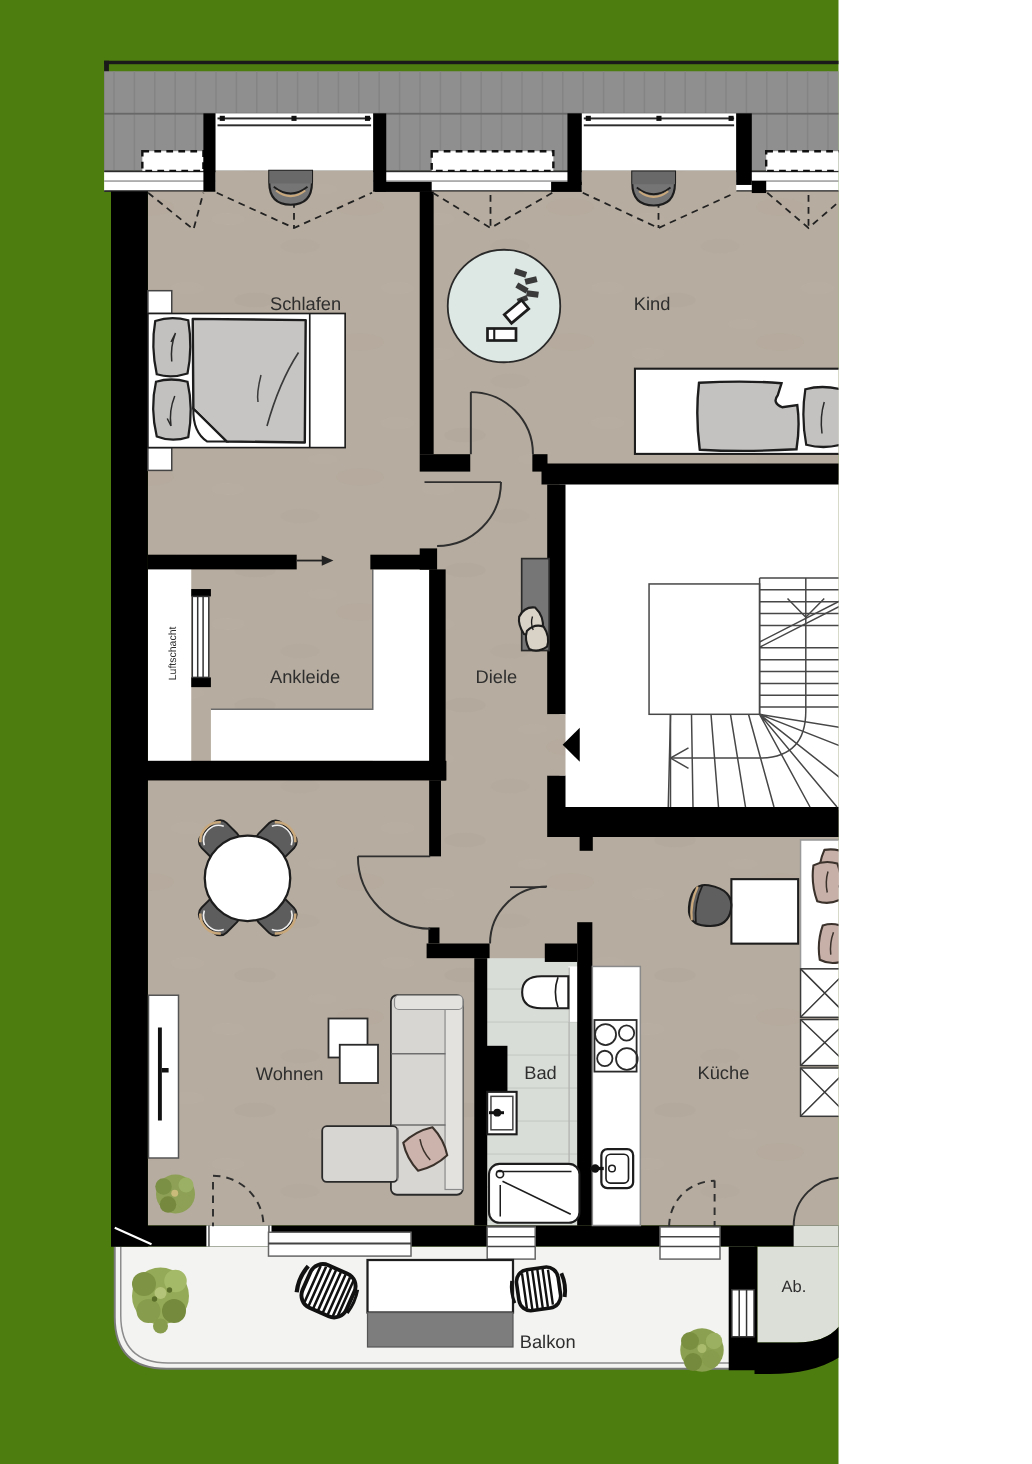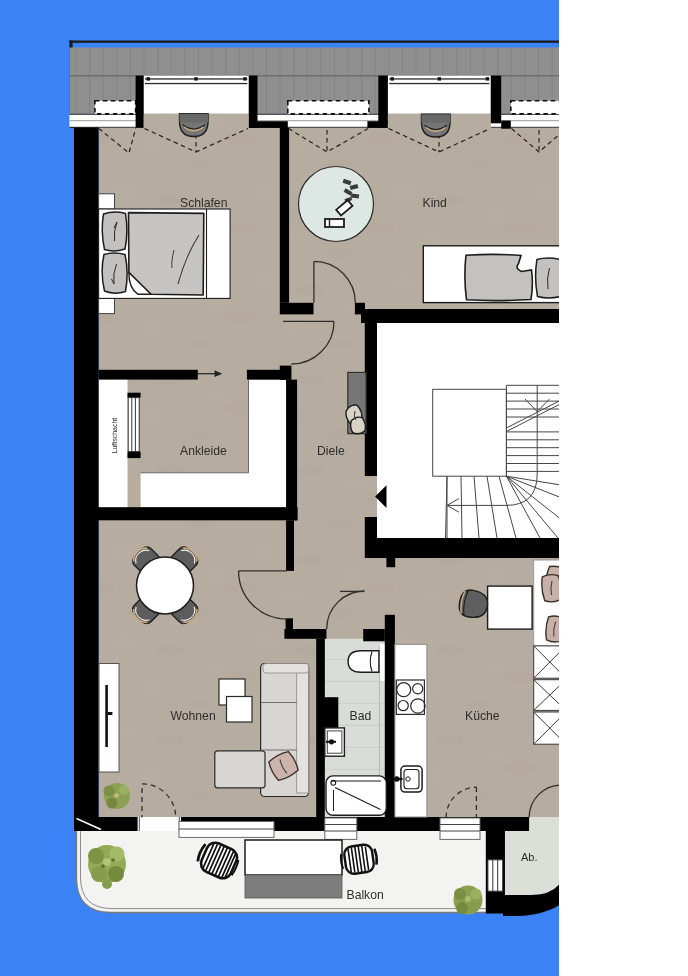--- a/index.html
+++ b/index.html
@@ -1,16 +1,16 @@
 <!DOCTYPE html>
 <html><head>
 <meta charset="utf-8">
 <style>
   html,body{margin:0;padding:0;background:#ffffff;}
-  #page{width:559px;height:976px;position:relative;background:#3b82f6;overflow:hidden;}
+  #page{width:559px;height:976px;position:relative;background:#4d7c0f;overflow:hidden;}
   svg{position:absolute;top:0;left:0;}
   text{font-family:"Liberation Sans", sans-serif;fill:#2e2e2e;}
 </style>
 </head>
 <body>
 <div id="page">
 <svg width="688" height="976" viewBox="0 0 688 976">
 
 <g id="roofband">
 

